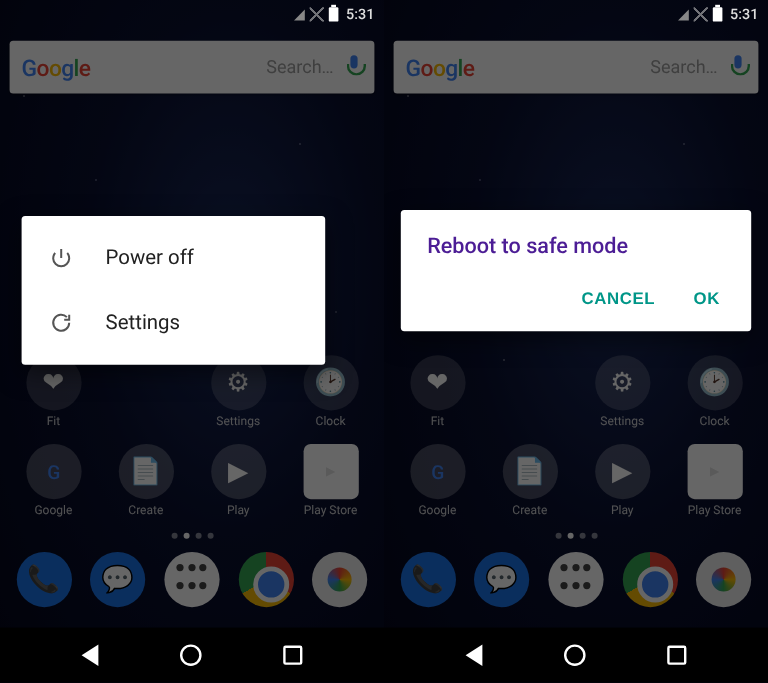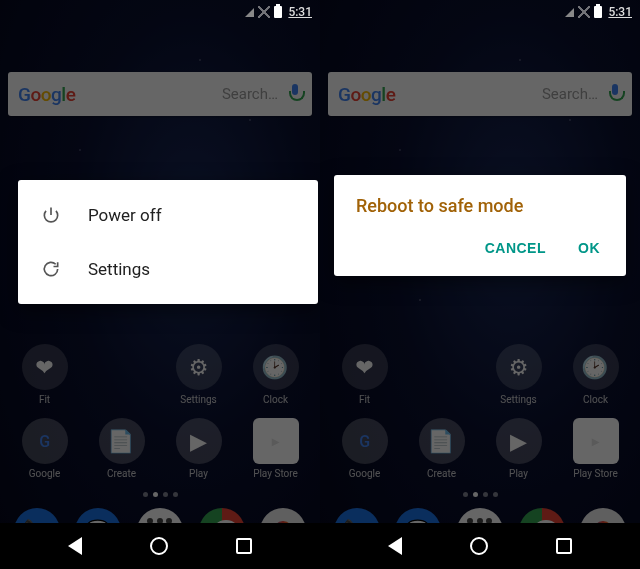--- a/index.html
+++ b/index.html
@@ -62,21 +62,21 @@
   .status .batt {
     width: 8px; height: 12px;
     background: #fff;
     border-radius: 1px;
     position: relative;
   }
   .status .batt::before {
     content:""; position:absolute; top:-2px; left:2px;
     width:4px; height:2px; background:#fff;
   }
-  .status .time { margin-left: 2px; font-weight: 500; text-decoration: underline; }
+  .status .time { margin-left: 2px; font-weight: 500; }
   
   .search {
     position: relative;
     margin: 10px 8px;
     height: 44px;
     background: #fff;
     border-radius: 3px;
     display: flex;
     align-items: center;
     padding: 0 10px;
@@ -152,21 +152,21 @@
   }
   .nav-home {
     width:18px;height:18px;border:2px solid #fff;border-radius:50%;
   }
   .nav-recent {
     width:16px;height:16px;border:2px solid #fff;border-radius:2px;
   }
   
   .powermenu {
     position:absolute; left:18px; top:180px;
-    width:300px; background:#fff; border-radius:3px;
+    width:253px; background:#fff; border-radius:3px;
     box-shadow:0 6px 20px rgba(0,0,0,.5);
     padding: 8px 0;
     z-index:20;
   }
   .pm-item {
     display:flex; align-items:center;
     padding: 16px 22px;
     color:#212121; font-size:17px;
   }
   .pm-item .ico {
@@ -176,21 +176,21 @@
   .pm-item svg { width:20px; height:20px; }
   
   .dialog {
     position:absolute; left:14px; right:14px; top:175px;
     background:#fff; border-radius:3px;
     box-shadow:0 6px 20px rgba(0,0,0,.5);
     padding: 20px 22px 10px;
     z-index:20;
   }
   .dialog h3 {
-    font-size:18px; font-weight:500; color:#a16207;
+    font-size:18px; font-weight:500; color:#4c1d95;
     margin-bottom:12px;
   }
   .dialog p {
     font-size:14px; color:#5a5a5a; line-height:1.45;
   }
   .dlg-actions {
     display:flex; justify-content:flex-end; gap:24px;
     margin-top:18px; padding-bottom:4px;align-items:center;
   }
   .dlg-actions button {
@@ -228,21 +228,21 @@
     width:46px;height:46px;border-radius:50%;
     background:#fff;display:flex;align-items:center;justify-content:center;
     margin-bottom:4px;
   }
   .drawer .d6 {
     width:26px;height:26px;display:grid;
     grid-template-columns:repeat(3,1fr);grid-template-rows:repeat(2,1fr);
     gap:3px;
   }
   .drawer .d6 span{width:6px;height:6px;border-radius:50%;background:#444;}
-  .dimmed { filter: brightness(.4); margin-top: 48px; }
+  .dimmed { filter: brightness(.4); }
 </style>
 </head>
 <body>
 
 <div class="phone">
   <div class="stars"></div>
 
   <div class="status">
     <div class="tri"></div>
     <div class="nosim"></div>

